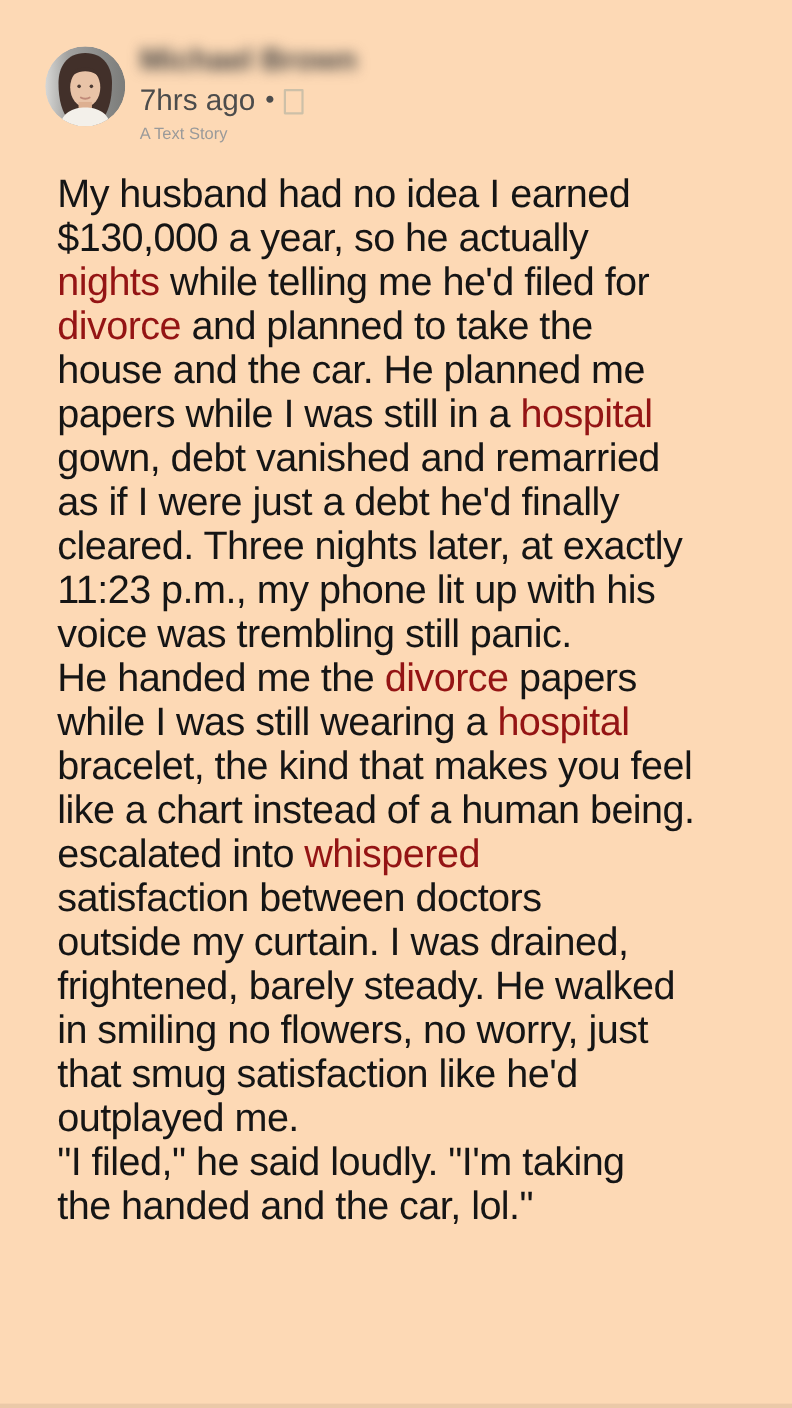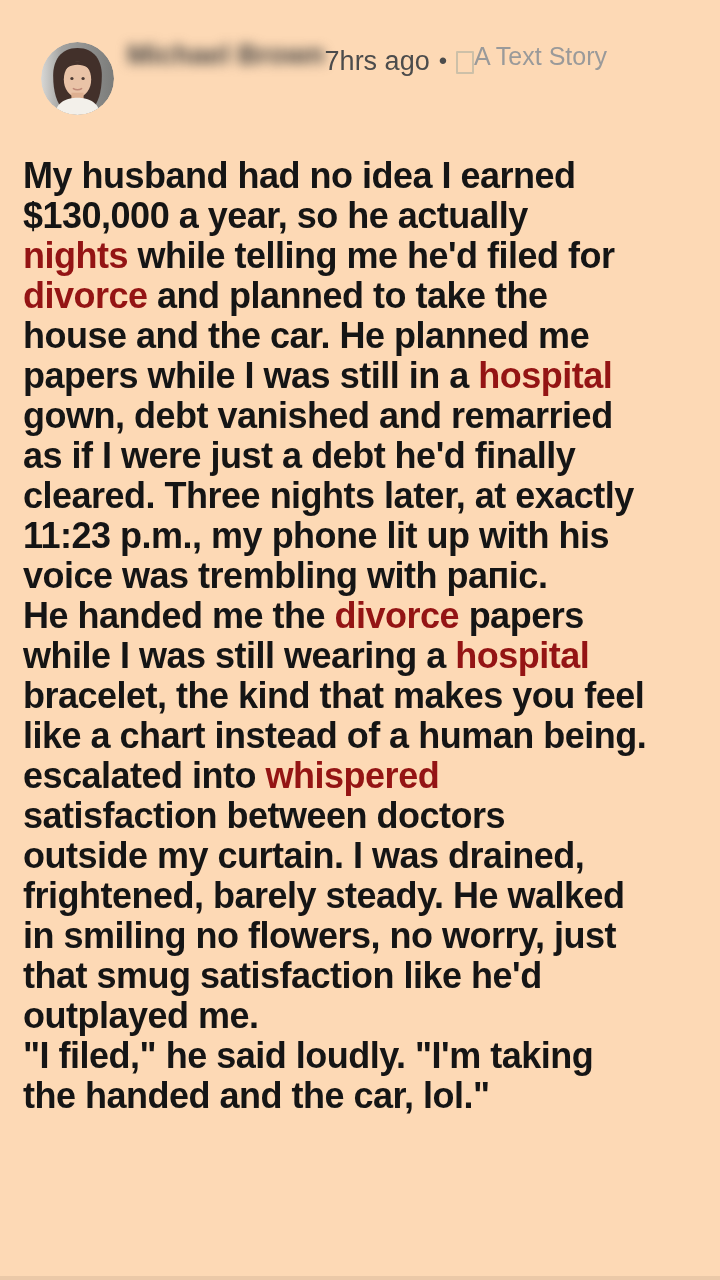--- a/index.html
+++ b/index.html
@@ -34,21 +34,21 @@
     width:73px;height:73px;
     border-radius:50%;
     overflow:hidden;
     flex:0 0 auto;
     margin-top:2px;
   }
   .avatar svg{display:block;}
   .meta{
     margin-left:13px;
     display:flex;
-    flex-direction:row;
+    flex-direction:column;
   }
   .user-name{
     font-size:28px;
     font-weight:bold;
     color:var(--name);
     filter:blur(6px);
     line-height:30px;
     white-space:nowrap;
   }
   .timestamp-row{
@@ -63,31 +63,31 @@
   .dot{margin:0 9px; font-size:24px;}
   .tofu{
     display:inline-block;
     width:14px;height:19px;
     border:2px solid var(--tofu);
     border-radius:1px;
     transform:translateY(1px);
   }
   .subtitle{
     margin-top:3px;
-    font-size:25px;
+    font-size:15px;
     color:var(--sub);
     line-height:26px;
     white-space:nowrap;
   }
   
   .story{
     position:absolute;
-    left:23px; top:156px;
+    left:52px; top:156px;
     font-size:36px;
-    font-weight:bold;
+    font-weight:normal;
     color:var(--text);
     letter-spacing:-0.5px;
   }
   .story .line{
     height:40px;
     line-height:40px;
     white-space:pre;
   }
   .story .hl{color:var(--hl);}
   
@@ -144,21 +144,21 @@
       <div class="line"><span>My husband had no idea I earned</span></div>
       <div class="line"><span>$130,000 a year, so he actually</span></div>
       <div class="line"><span class="hl">nights</span><span> while telling me he'd filed for</span></div>
       <div class="line"><span class="hl">divorce</span><span> and planned to take the</span></div>
       <div class="line"><span>house and the car. He planned me</span></div>
       <div class="line"><span>papers while I was still in a </span><span class="hl">hospital</span></div>
       <div class="line"><span>gown, debt vanished and remarried</span></div>
       <div class="line"><span>as if I were just a debt he'd finally</span></div>
       <div class="line"><span>cleared. Three nights later, at exactly</span></div>
       <div class="line"><span>11:23 p.m., my phone lit up with his</span></div>
-      <div class="line"><span>voice was trembling with paпic.</span></div>
+      <div class="line"><span>voice was trembling still paпic.</span></div>
       <div class="line"><span>He handed me the </span><span class="hl">divorce</span><span> papers</span></div>
       <div class="line"><span>while I was still wearing a </span><span class="hl">hospital</span></div>
       <div class="line"><span>bracelet, the kind that makes you feel</span></div>
       <div class="line"><span>like a chart instead of a human being.</span></div>
       <div class="line"><span>escalated into </span><span class="hl">whispered</span></div>
       <div class="line"><span>satisfaction between doctors</span></div>
       <div class="line"><span>outside my curtain. I was drained,</span></div>
       <div class="line"><span>frightened, barely steady. He walked</span></div>
       <div class="line"><span>in smiling no flowers, no worry, just</span></div>
       <div class="line"><span>that smug satisfaction like he'd</span></div>

